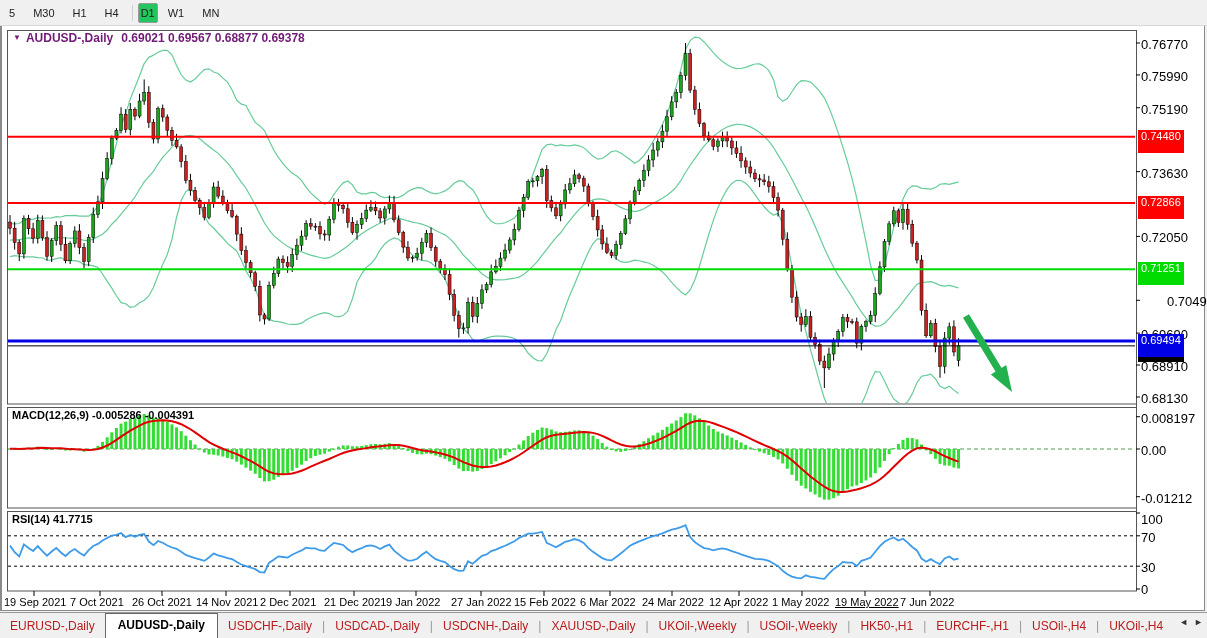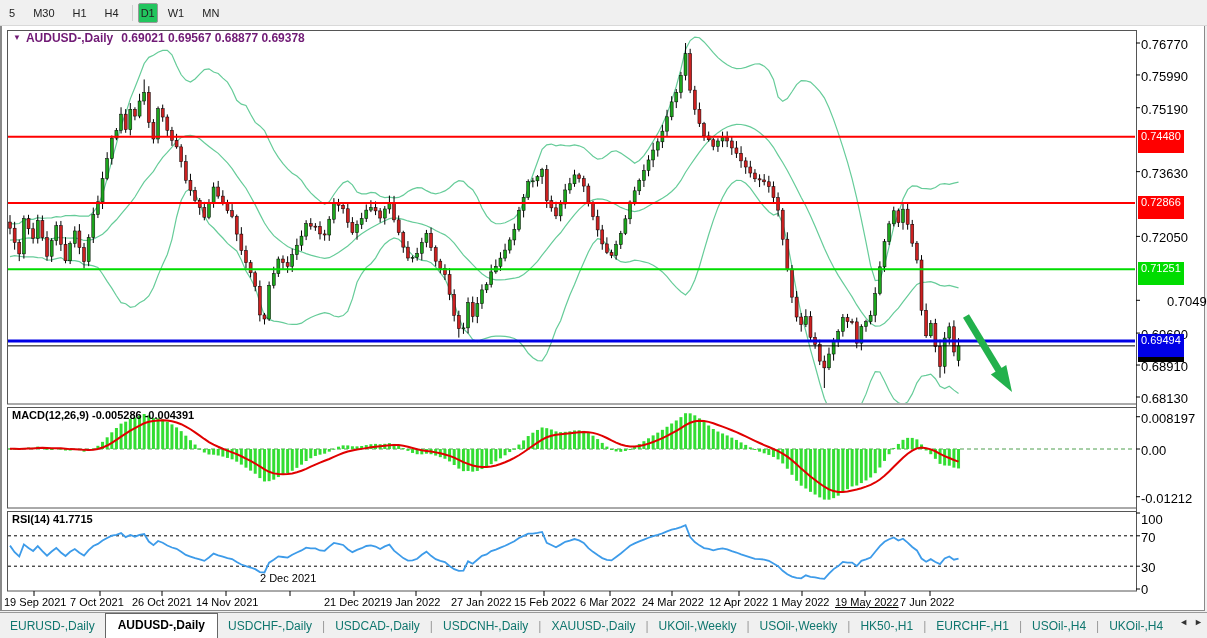--- a/index.html
+++ b/index.html
@@ -18,21 +18,21 @@
   .chart-title .tri{font-size:8px;vertical-align:2px;margin-right:5px}
   .chart-title .ohlc{font-weight:700;margin-left:8px}
   .ind-title{position:absolute;left:12px;font-size:11px;font-weight:700;color:#000;white-space:nowrap}
   .ax{position:absolute;left:1141px;font-size:13px;color:#000;white-space:nowrap}
   .badge{position:absolute;left:1138px;font-size:11px;color:#fff;line-height:13px;height:23px;
     padding:0 3px;white-space:nowrap}
   .dlab{position:absolute;top:596px;font-size:11px;color:#000;white-space:nowrap}
   #tabs{position:absolute;top:612px;left:0;width:1207px;height:26px;background:#f0f0f0;
     border-top:1px solid #999;display:flex;align-items:flex-end;z-index:40;overflow:hidden;
     padding-right:30px;box-sizing:border-box;white-space:nowrap}
-  .tab{font-size:12px;color:#0f766e;padding:4px 10px 5px 10px;flex:0 0 auto;cursor:default}
+  .tab{font-size:12px;color:#b91c1c;padding:4px 10px 5px 10px;flex:0 0 auto;cursor:default}
   .tab.active{background:#fff;color:#000;font-weight:700;border:1px solid #666;border-bottom:none;
     padding:4px 12px 6px 12px;margin-bottom:0}
   .tab-sep{color:#999;font-size:12px;padding:4px 0 5px 0;flex:0 0 auto}
   #tab-arrows{position:absolute;right:4px;top:617px;z-index:41;font-size:9px;color:#333;
     display:flex;gap:6px}
   #tab-arrows span{cursor:default}
 </style>
 </head>
 <body>
 
@@ -770,21 +770,21 @@
       <div class="ax" style="top: 443px;">0.00</div>
       <div class="ax" style="top: 491px;">-0.01212</div>
       <div class="ax" style="top: 512px;">100</div>
       <div class="ax" style="top: 530px;">70</div>
       <div class="ax" style="top: 560px; text-align: right;">30</div>
       <div class="ax" style="top: 582px;">0</div>
       <div class="dlab" style="top: 596px; left: 4px;">19 Sep 2021</div>
       <div class="dlab" style="top: 596px; left: 70px;">7 Oct 2021</div>
       <div class="dlab" style="top: 596px; left: 132px;">26 Oct 2021</div>
       <div class="dlab" style="top: 596px; left: 196px;">14 Nov 2021</div>
-      <div class="dlab" style="top: 572px; left: 260px;">2 Dec 2021</div>
+      <div class="dlab" style="top: 596px; left: 260px;">2 Dec 2021</div>
       <div class="dlab" style="top: 596px; left: 324px;">21 Dec 2021</div>
       <div class="dlab" style="top: 596px; left: 386px;">9 Jan 2022</div>
       <div class="dlab" style="top: 596px; left: 451px;">27 Jan 2022</div>
       <div class="dlab" style="top: 596px; left: 514px;">15 Feb 2022</div>
       <div class="dlab" style="top: 596px; left: 580px;">6 Mar 2022</div>
       <div class="dlab" style="top: 596px; left: 642px;">24 Mar 2022</div>
       <div class="dlab" style="top: 596px; left: 709px;">12 Apr 2022</div>
       <div class="dlab" style="top: 596px; left: 772px;">1 May 2022</div>
       <div class="dlab" style="top: 596px; left: 835px; text-decoration: underline;">19 May 2022</div>
       <div class="dlab" style="top: 596px; left: 900px;">7 Jun 2022</div>

